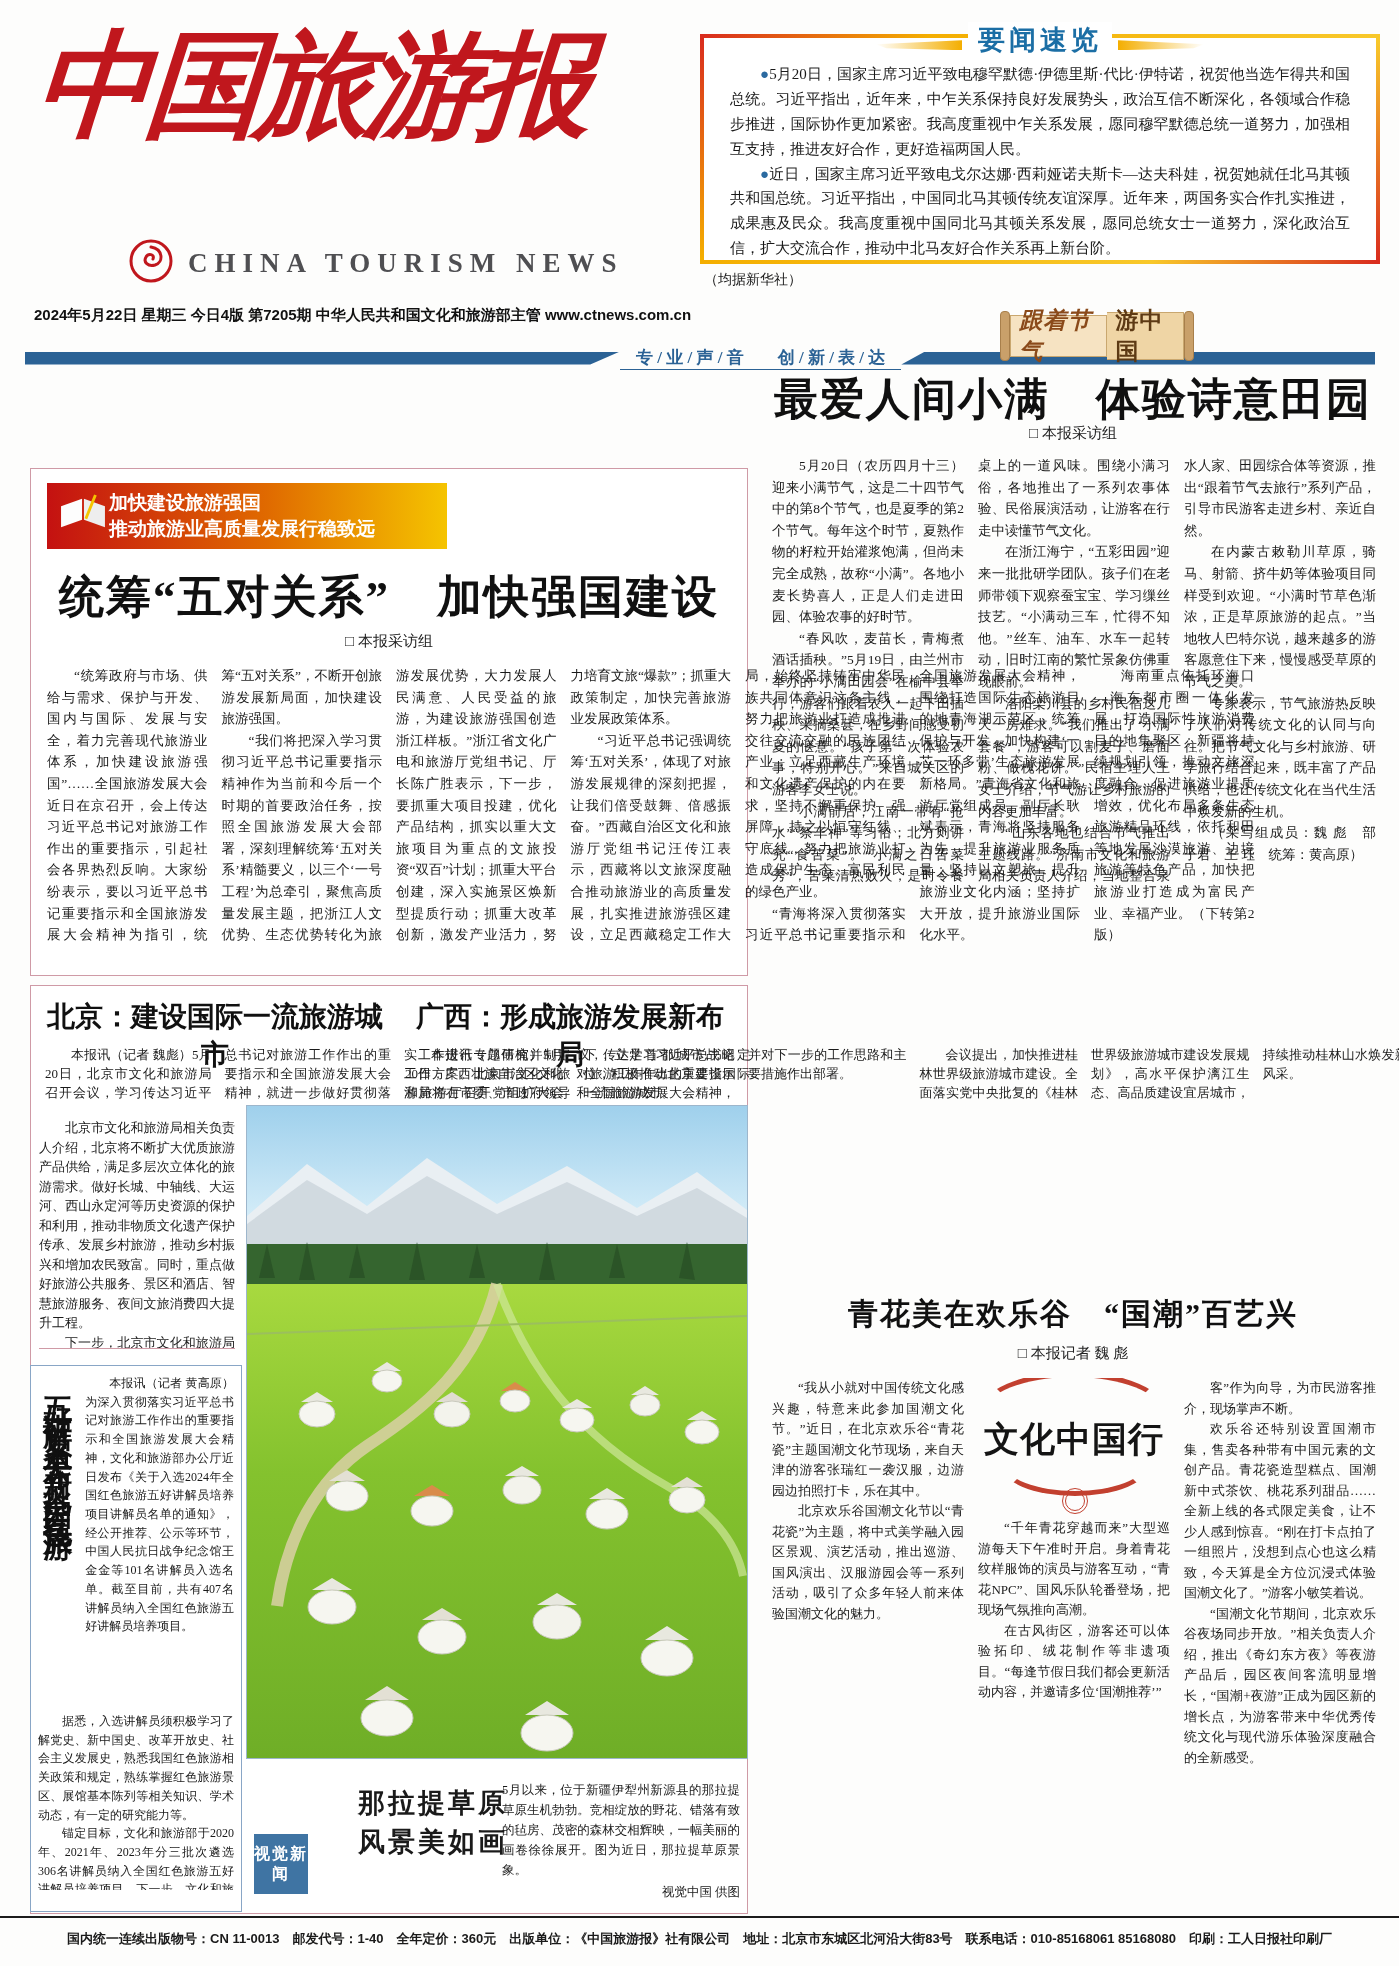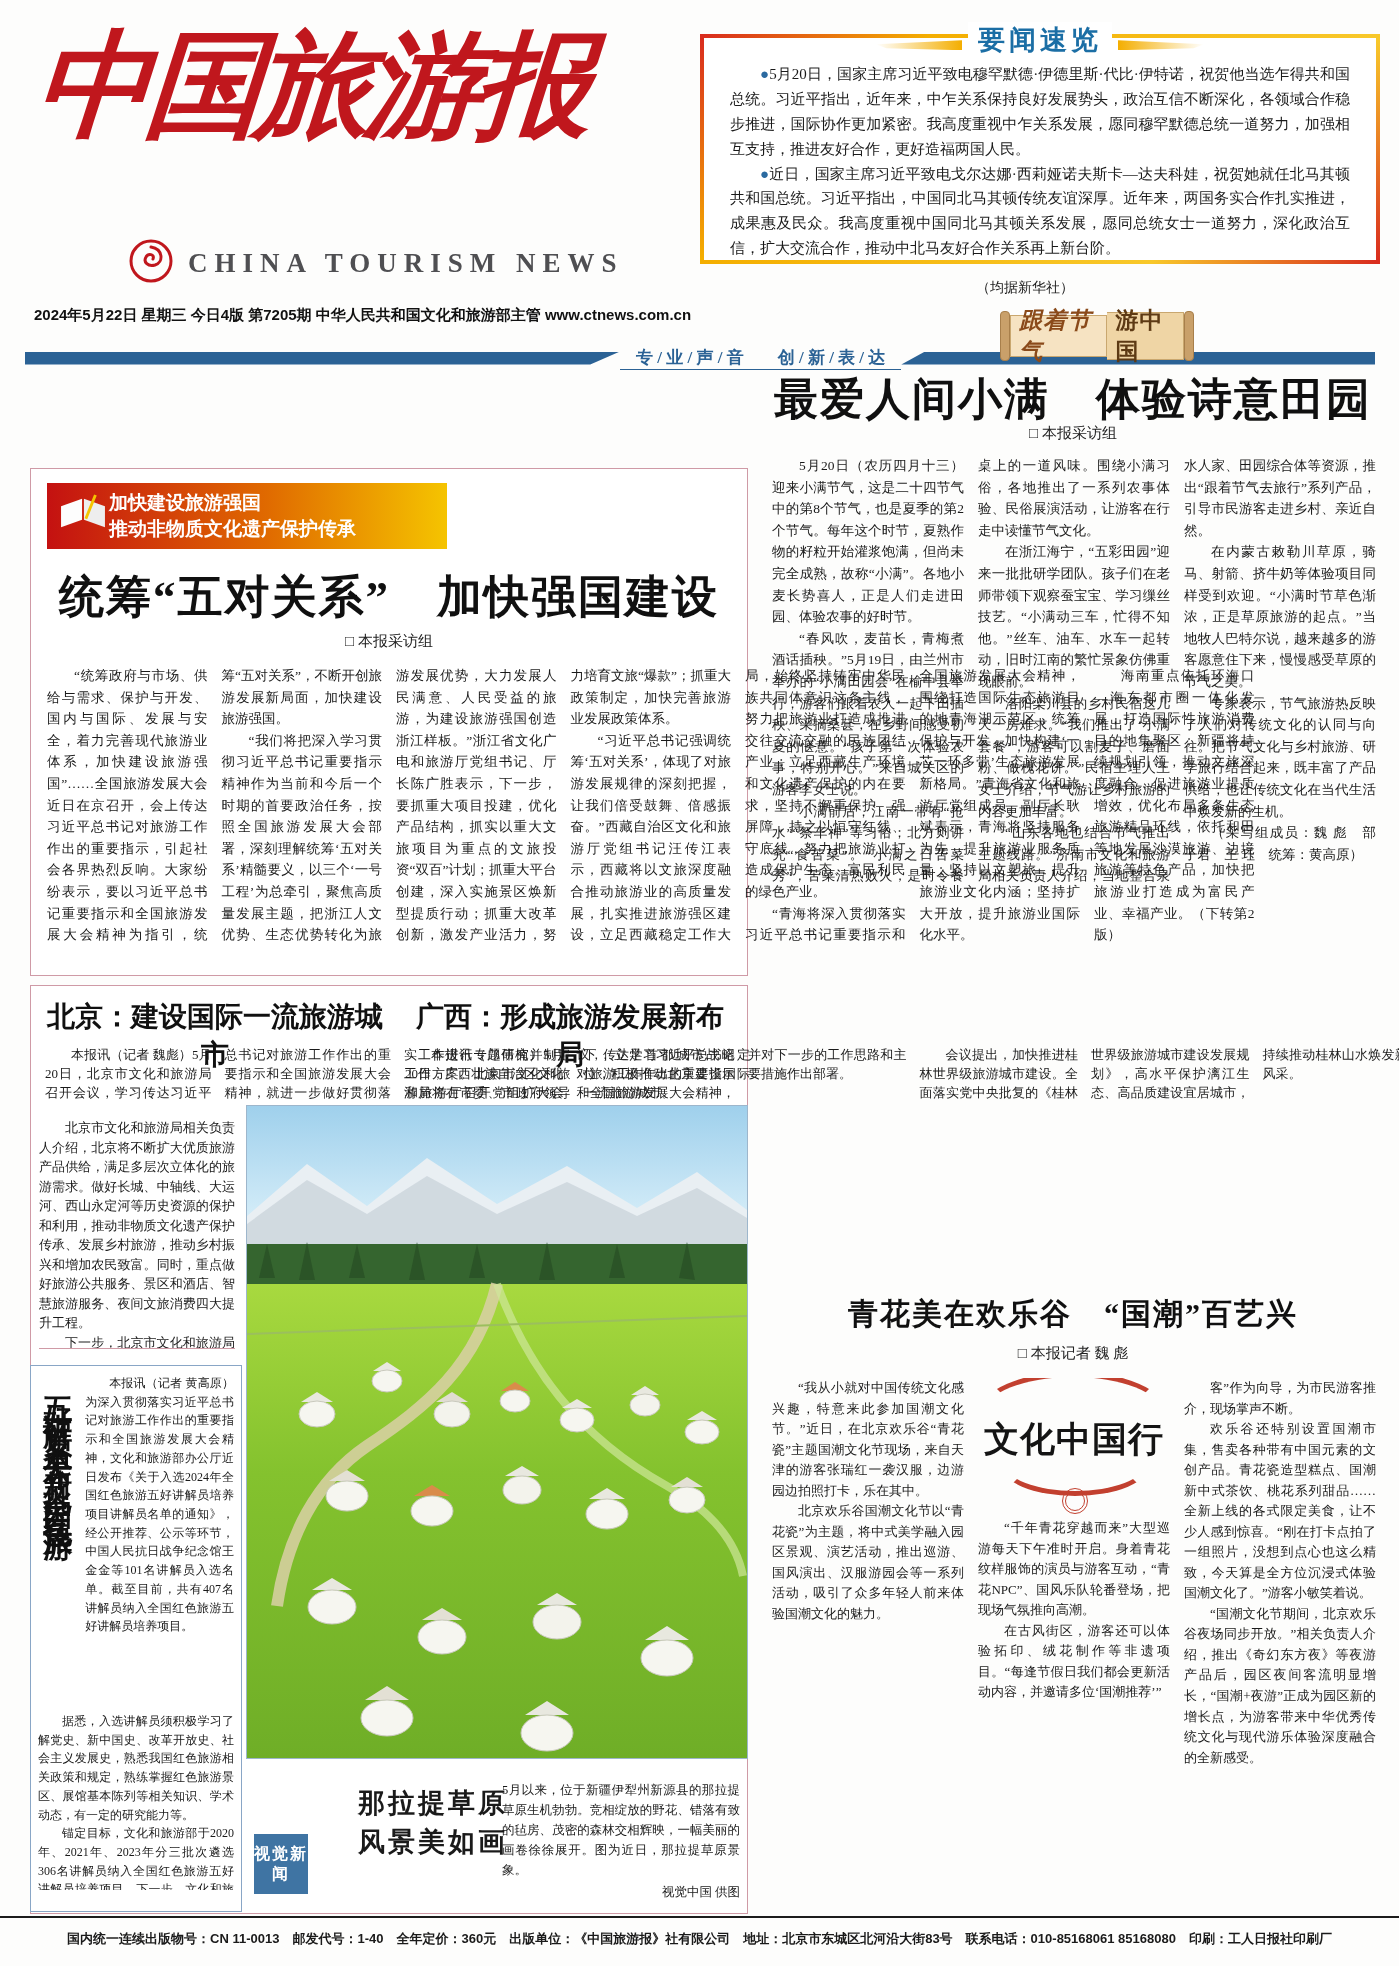--- a/index.html
+++ b/index.html
@@ -18,21 +18,21 @@
       border-image:linear-gradient(135deg,#d92c1e,#f4ae00 25%,#f8c82a 75%,#d92c1e) 1;background:#fff;}
   .briefs-title-wrap{position:absolute;left:0;right:0;top:-16px;text-align:center;}
   .briefs-title{display:inline-block;background:#fff;padding:0 10px;font-size:27px;font-weight:bold;
       color:#1b6ea5;letter-spacing:4px;}
   .swash{display:inline-block;width:86px;height:10px;vertical-align:middle;margin:0 6px;}
   .swash.l{background:linear-gradient(90deg,#fff,#f4ae00);clip-path:polygon(0 40%,100% 0,100% 100%,12% 80%);}
   .swash.r{background:linear-gradient(270deg,#fff,#f4ae00);clip-path:polygon(0 0,100% 40%,88% 80%,0 100%);}
   .briefs-body{padding:24px 26px 6px 26px;font-size:15px;line-height:1.66;}
   .briefs-body p{margin:0 0 6px 0;text-indent:2em;text-align:justify;}
   .briefs-body p::first-letter{color:#2b6aa0;}
-  .briefs-src{text-align:center;font-size:14px;padding-right:30px;margin-top:12px;}
+  .briefs-src{text-align:left;font-size:14px;padding-right:30px;margin-top:4px;}
   
   .divider{left:25px;top:349px;width:1350px;height:18px;display:flex;align-items:center;}
   .divider .bar1{width:595px;height:13px;background:#2b6295;clip-path:polygon(0 0,100% 0,95% 100%,0 100%);}
   .divider .slogan{padding:0 16px;font-size:17px;font-weight:bold;color:#2b6295;white-space:nowrap;
       border-bottom:1px solid #2b6295;font-family:"Liberation Serif",serif;}
   .divider .bar2{flex:1;height:13px;background:#2b6295;clip-path:polygon(5% 0,100% 0,100% 100%,0 100%);}
   
   .box{border:1px solid #cf9aa6;background:#fff;}
   .headline{font-weight:900;color:#101010;text-align:center;
       font-family:"Liberation Serif","DejaVu Serif",serif;letter-spacing:2px;}
@@ -138,21 +138,21 @@
   <div class="banner">
     <span>
       <svg width="52" height="42" viewBox="0 0 54 44">
         <path d="M4 36 L26 28 L26 6 L4 14 Z" fill="#fdfdfd"></path>
         <path d="M50 36 L28 28 L28 6 L50 14 Z" fill="#eeeeee"></path>
         <path d="M40 2 L30 27" stroke="#f5c400" stroke-width="3"></path>
       </svg>
     </span>
     <div class="banner-text">
       <div>加快建设旅游强国</div>
-      <div>推动非物质文化遗产保护传承</div>
+      <div>推动旅游业高质量发展行稳致远</div>
     </div>
   </div>
   <div class="headline main-headline">统筹“五对关系”　加快强国建设</div>
   <div class="byline main-byline">□ 本报采访组</div>
   <div class="main-body paras">
       <p>“统筹政府与市场、供给与需求、保护与开发、国内与国际、发展与安全，着力完善现代旅游业体系，加快建设旅游强国”……全国旅游发展大会近日在京召开，会上传达习近平总书记对旅游工作作出的重要指示，引起社会各界热烈反响。大家纷纷表示，要以习近平总书记重要指示和全国旅游发展大会精神为指引，统筹“五对关系”，不断开创旅游发展新局面，加快建设旅游强国。</p>
       <p>“我们将把深入学习贯彻习近平总书记重要指示精神作为当前和今后一个时期的首要政治任务，按照全国旅游发展大会部署，深刻理解统筹‘五对关系’精髓要义，以三个‘一号工程’为总牵引，聚焦高质量发展主题，把浙江人文优势、生态优势转化为旅游发展优势，大力发展人民满意、人民受益的旅游，为建设旅游强国创造浙江样板。”浙江省文化广电和旅游厅党组书记、厅长陈广胜表示，下一步，要抓重大项目投建，优化产品结构，抓实以重大文旅项目为重点的文旅投资“双百”计划；抓重大平台创建，深入实施景区焕新型提质行动；抓重大改革创新，激发产业活力，努力培育文旅“爆款”；抓重大政策制定，加快完善旅游业发展政策体系。</p>
       <p>“习近平总书记强调统筹‘五对关系’，体现了对旅游发展规律的深刻把握，让我们倍受鼓舞、倍感振奋。”西藏自治区文化和旅游厅党组书记汪传江表示，西藏将以文旅深度融合推动旅游业的高质量发展，扎实推进旅游强区建设，立足西藏稳定工作大局，始终坚持铸牢中华民族共同体意识这条主线，努力把旅游业打造成推进交往交流交融的民族团结产业；立足西藏生产环境和文化遗产保护的内在要求，坚持不懈重保护、强屏障，持之以恒守红线、守底线，努力把旅游业打造成保护生态、富民利民的绿色产业。</p>
       <p>“青海将深入贯彻落实习近平总书记重要指示和全国旅游发展大会精神，围绕打造国际生态旅游目的地青海湖示范区，统筹保护与开发，加快构建‘一芯一环多带’生态旅游发展新格局。”青海省文化和旅游厅党组成员、副厅长耿斌表示，青海将坚持服务为先，提升旅游业服务质量；坚持以文塑旅，提升旅游业文化内涵；坚持扩大开放，提升旅游业国际化水平。</p>
       <p>海南重点依托环海口—海东都市圈一体化发展，打造国际性旅游消费目的地集聚区；新疆将持续规划引领，推动文旅深度融合，促进旅游业提质增效，优化布局多条生态旅游精品环线，依托和田等地发展沙漠旅游、边境旅游等特色产品，加快把旅游业打造成为富民产业、幸福产业。（下转第2版）</p>

